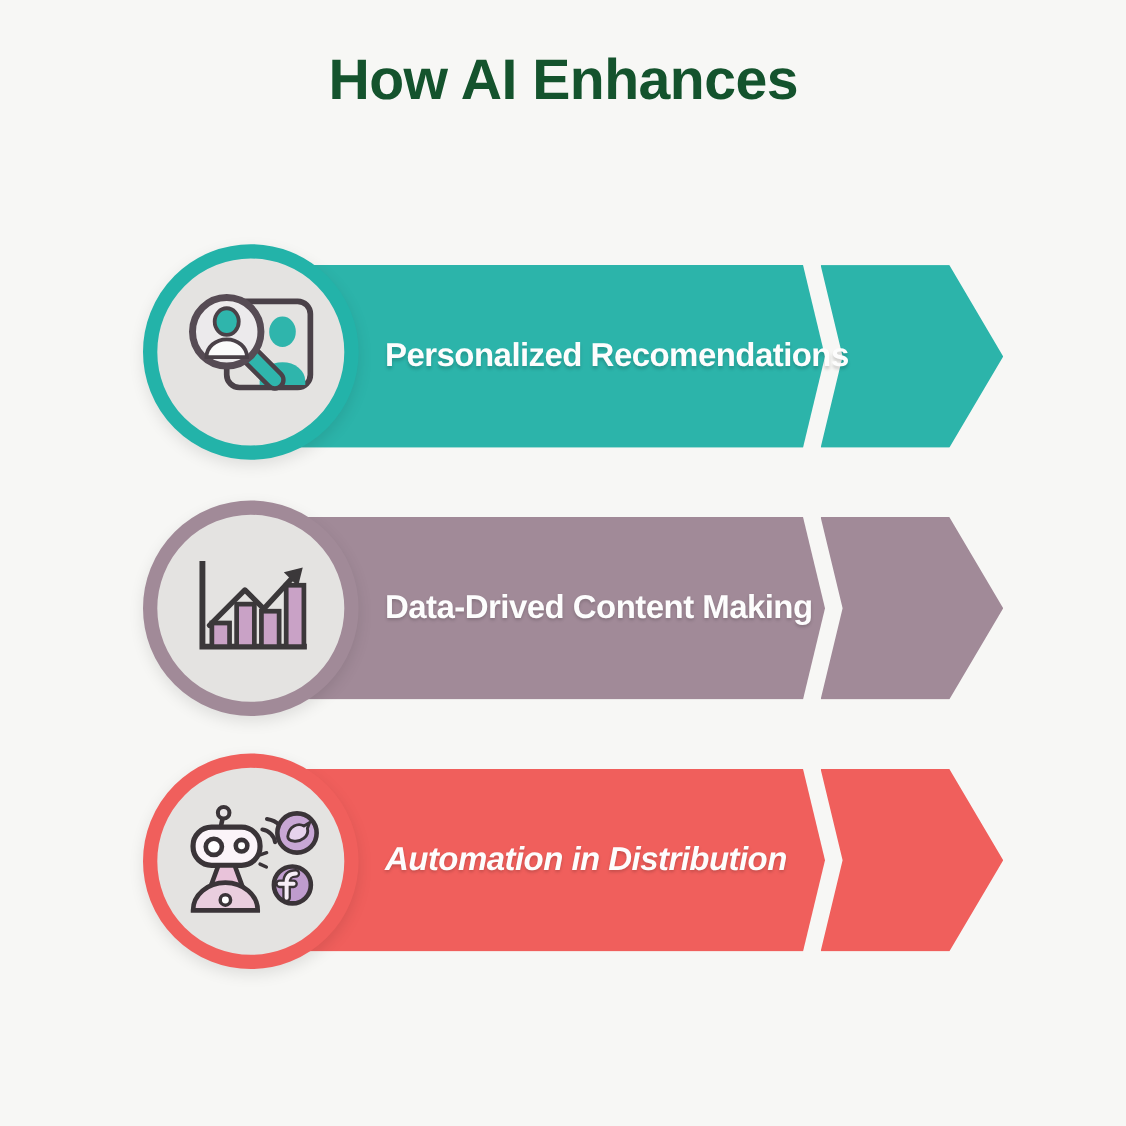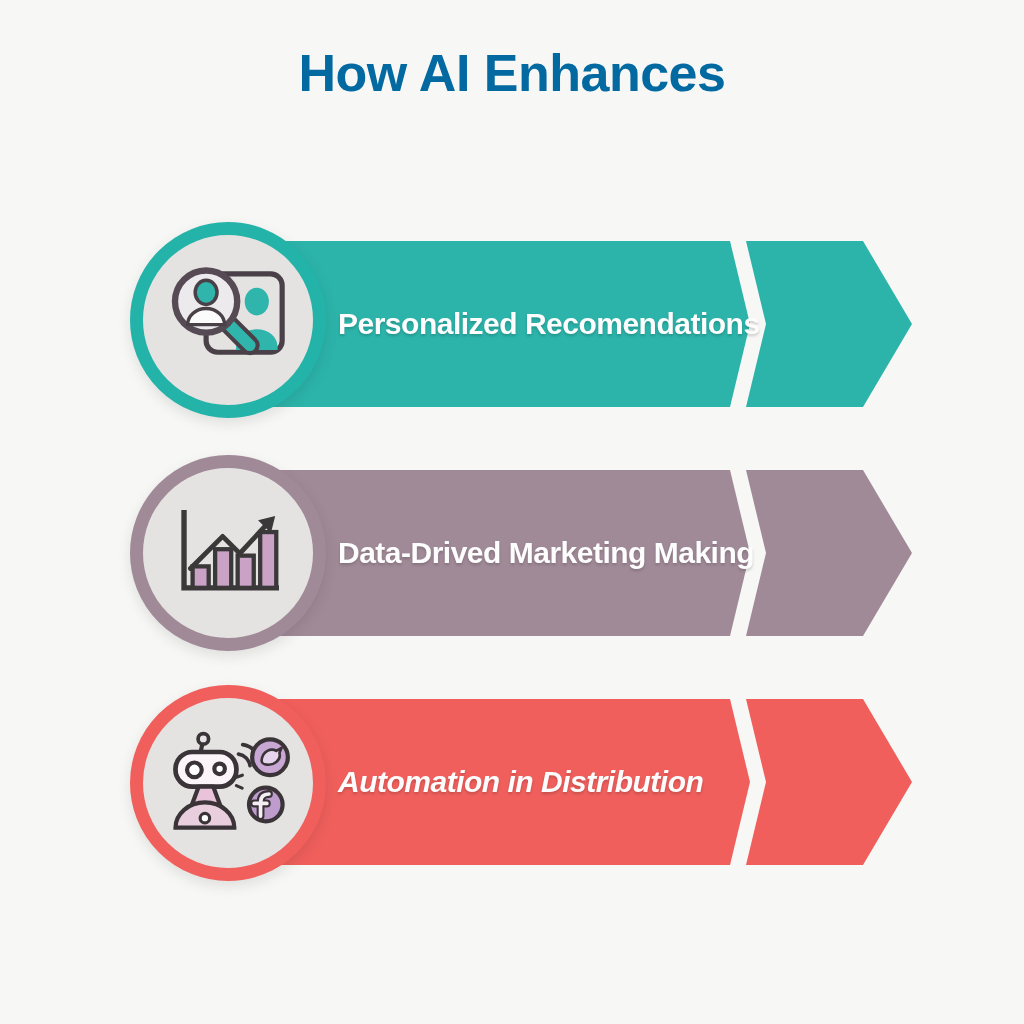--- a/index.html
+++ b/index.html
@@ -7,39 +7,39 @@
     width:1024px;height:1024px;
     background:#f7f7f5;
     font-family:"Liberation Sans", sans-serif;
     position:relative;overflow:hidden;
   }
   .canvas{position:absolute;inset:0;}
 
   
   .title{
     position:absolute;top:44px;left:0;width:1024px;
-    text-align:center;color:#0369a1;
+    text-align:center;color:#14532d;
     font-size:52px;font-weight:bold;line-height:58px;
     letter-spacing:-0.5px;
   }
 
   
   .banner,.arrowhead,.label,.circle{position:absolute;}
 
   .banner{
     left:230px;width:520px;height:166px;
     border-radius:18px 0 0 18px;
     clip-path:polygon(0 0, calc(100% - 20px) 0, 100% 50%, calc(100% - 20px) 100%, 0 100%);
   }
   .arrowhead{
     left:746px;width:166px;height:166px;
     clip-path:polygon(0 0, 117px 0, 100% 50%, 117px 100%, 0 100%, 20px 50%);
   }
   .label{
-    left:338px;width:400px;height:166px;
+    left:350px;width:400px;height:166px;
     display:flex;align-items:center;
     color:#fdfdfd;font-size:30px;font-weight:bold;letter-spacing:-0.5px;
     text-shadow:0 2px 3px rgba(0,0,0,0.18);
     white-space:nowrap;
   }
   .circle{
     left:130px;width:196px;height:196px;box-sizing:border-box;
     border-radius:50%;background:#e4e3e1;
     display:flex;align-items:center;justify-content:center;
     box-shadow:0 5px 14px rgba(0,0,0,0.10);
@@ -86,21 +86,21 @@
         <circle cx="36" cy="30" r="27" fill="#eceaec" stroke="#564b54" stroke-width="5.5"></circle>
         <ellipse cx="36" cy="22" rx="9.5" ry="10.5" fill="#2fb5ac" stroke="#4a4148" stroke-width="3"></ellipse>
         <path d="M20 50 a16 14 0 0 1 32 0 z" fill="#fbfbfb" stroke="#4a4148" stroke-width="3"></path>
       </svg>
     </div>
   </div>
 
   <div class="row r2">
     <div class="banner"></div>
     <div class="arrowhead"></div>
-    <div class="label">Data-Drived Marketing Making</div>
+    <div class="label">Data-Drived Content Making</div>
     <div class="circle">
       <svg class="icon-svg" width="118" height="99" viewBox="0 0 110 92">
         <path d="M14 8 V78 H100" fill="none" stroke="#3b383a" stroke-width="5" stroke-linecap="square"></path>
         <rect x="22" y="58" width="15" height="20" fill="#c9a2c6" stroke="#3b383a" stroke-width="4"></rect>
         <rect x="43" y="42" width="15" height="36" fill="#c9a2c6" stroke="#3b383a" stroke-width="4"></rect>
         <rect x="64" y="48" width="15" height="30" fill="#c9a2c6" stroke="#3b383a" stroke-width="4"></rect>
         <rect x="85" y="26" width="15" height="52" fill="#c9a2c6" stroke="#3b383a" stroke-width="4"></rect>
         <path d="M20 60 L50 30 L66 46 L90 20" fill="none" stroke="#3b383a" stroke-width="4.5" stroke-linecap="round" stroke-linejoin="round"></path>
         <path d="M99 11 L83 15 L95 27 Z" fill="#3b383a"></path>
       </svg>

